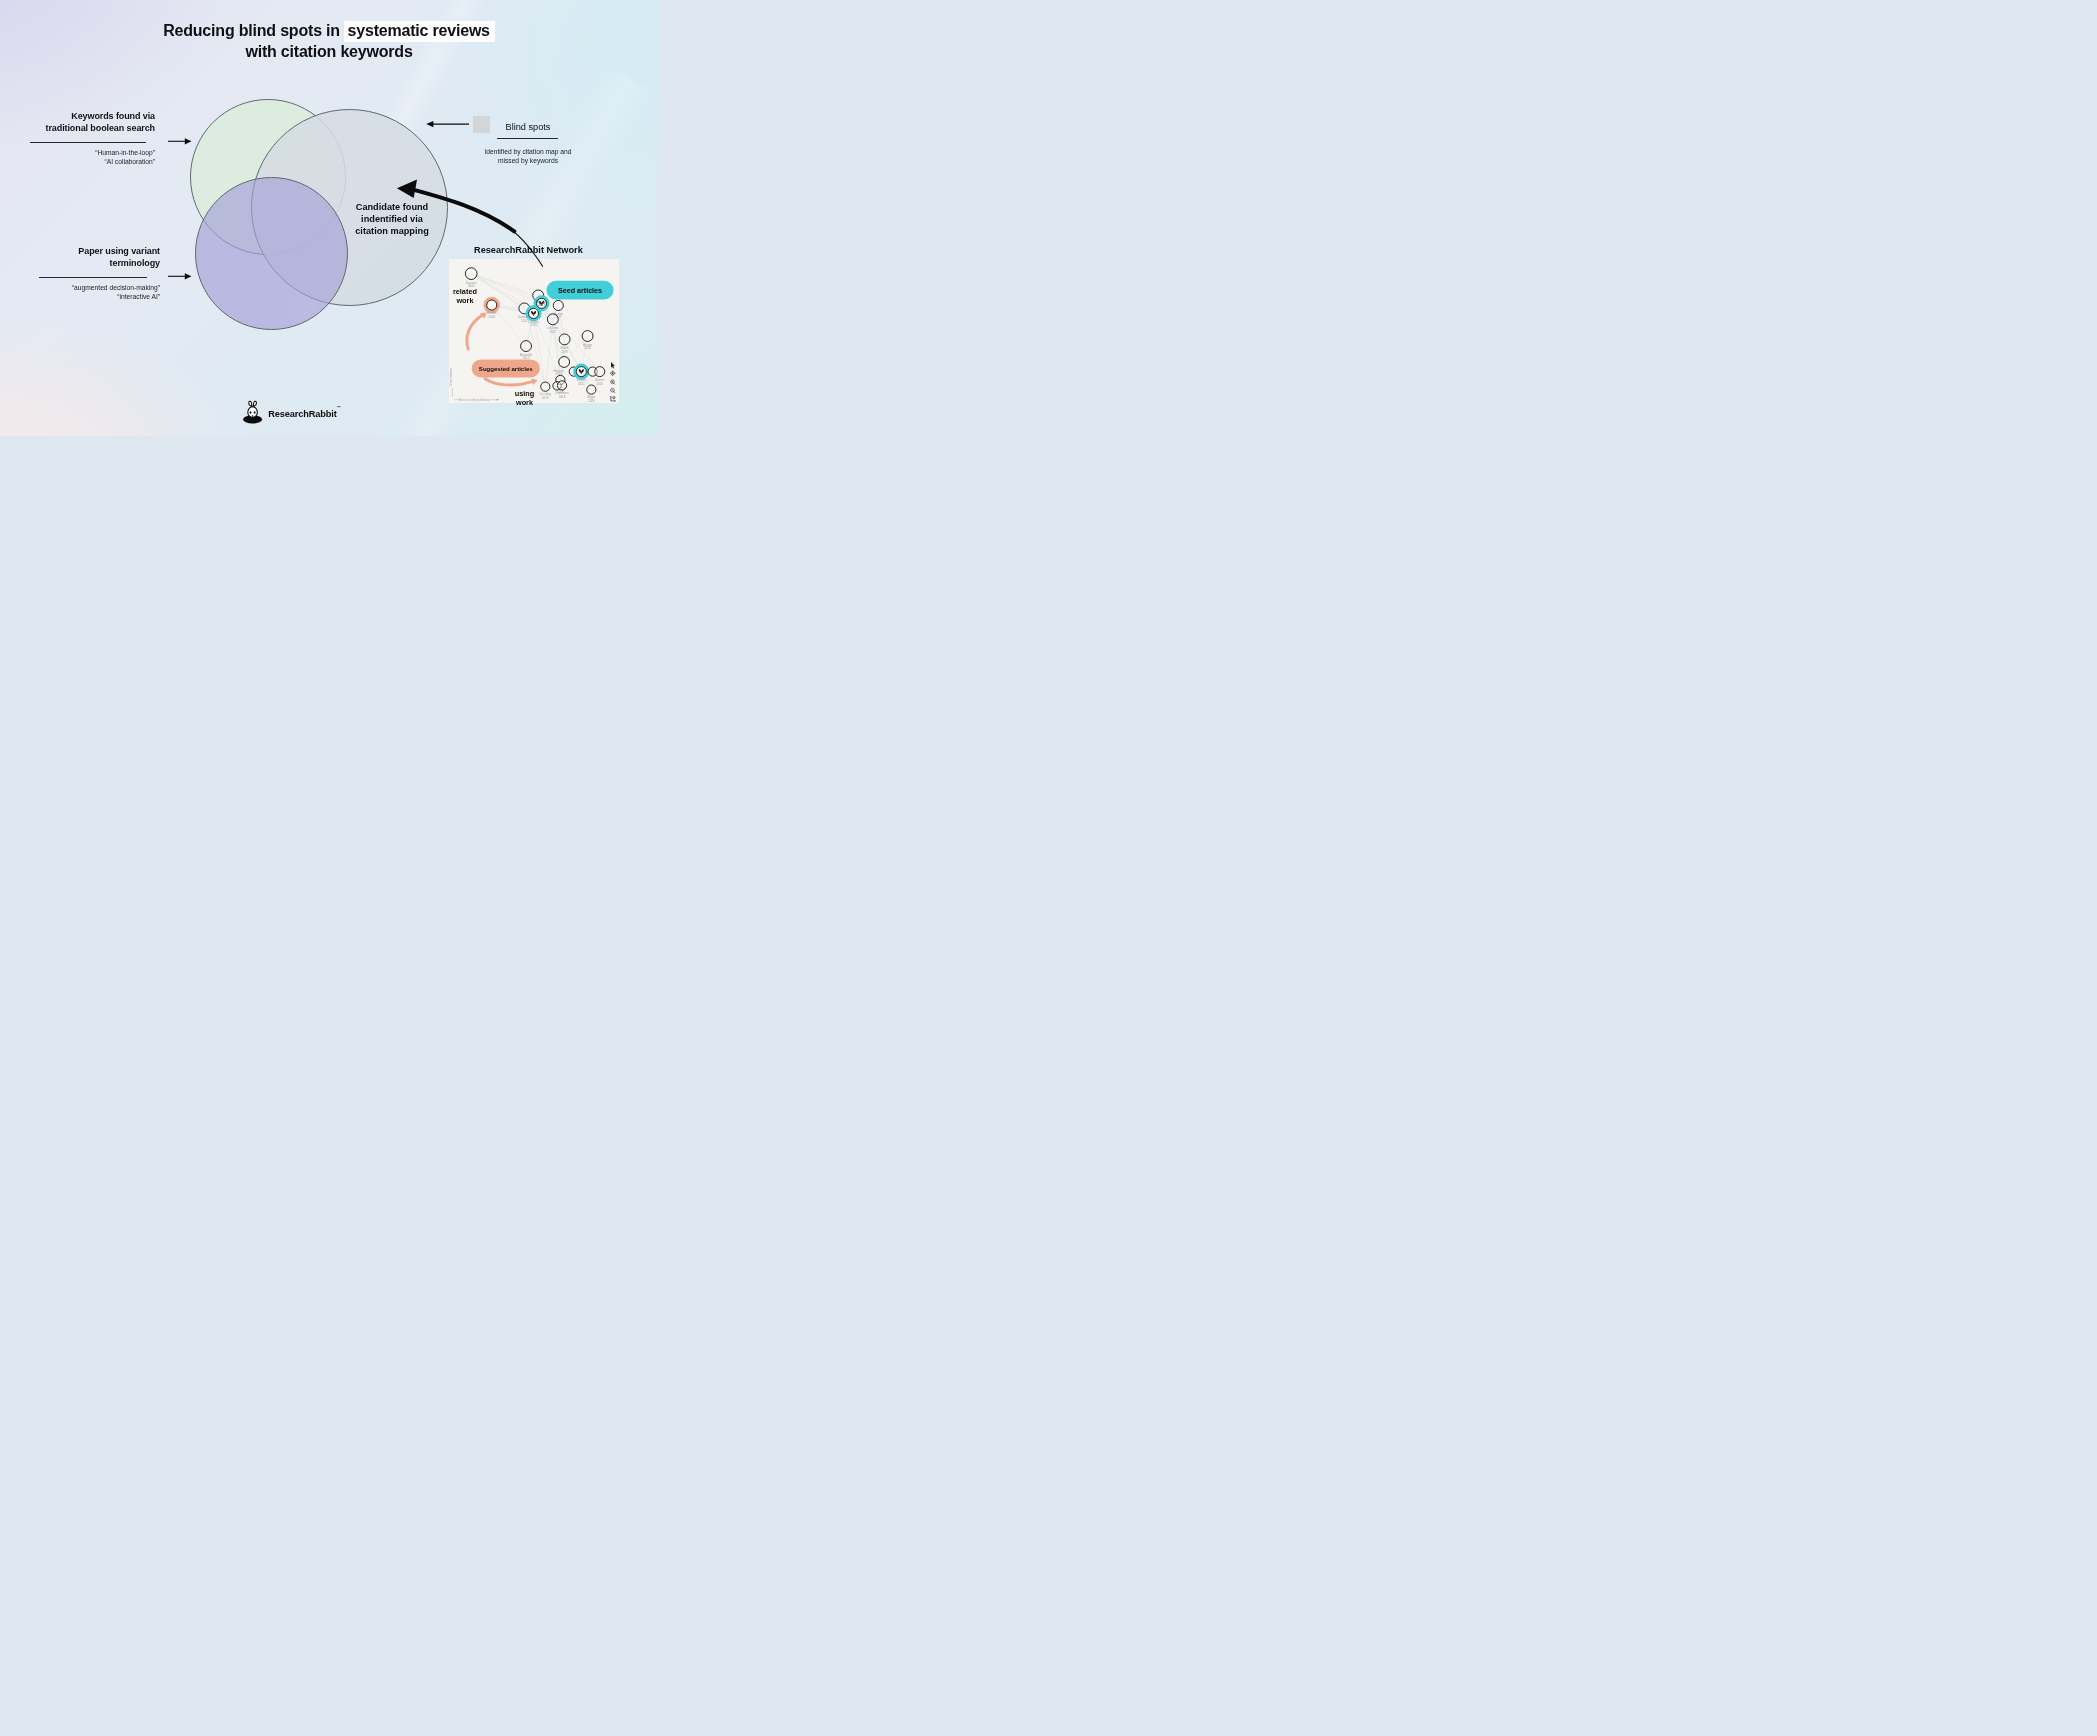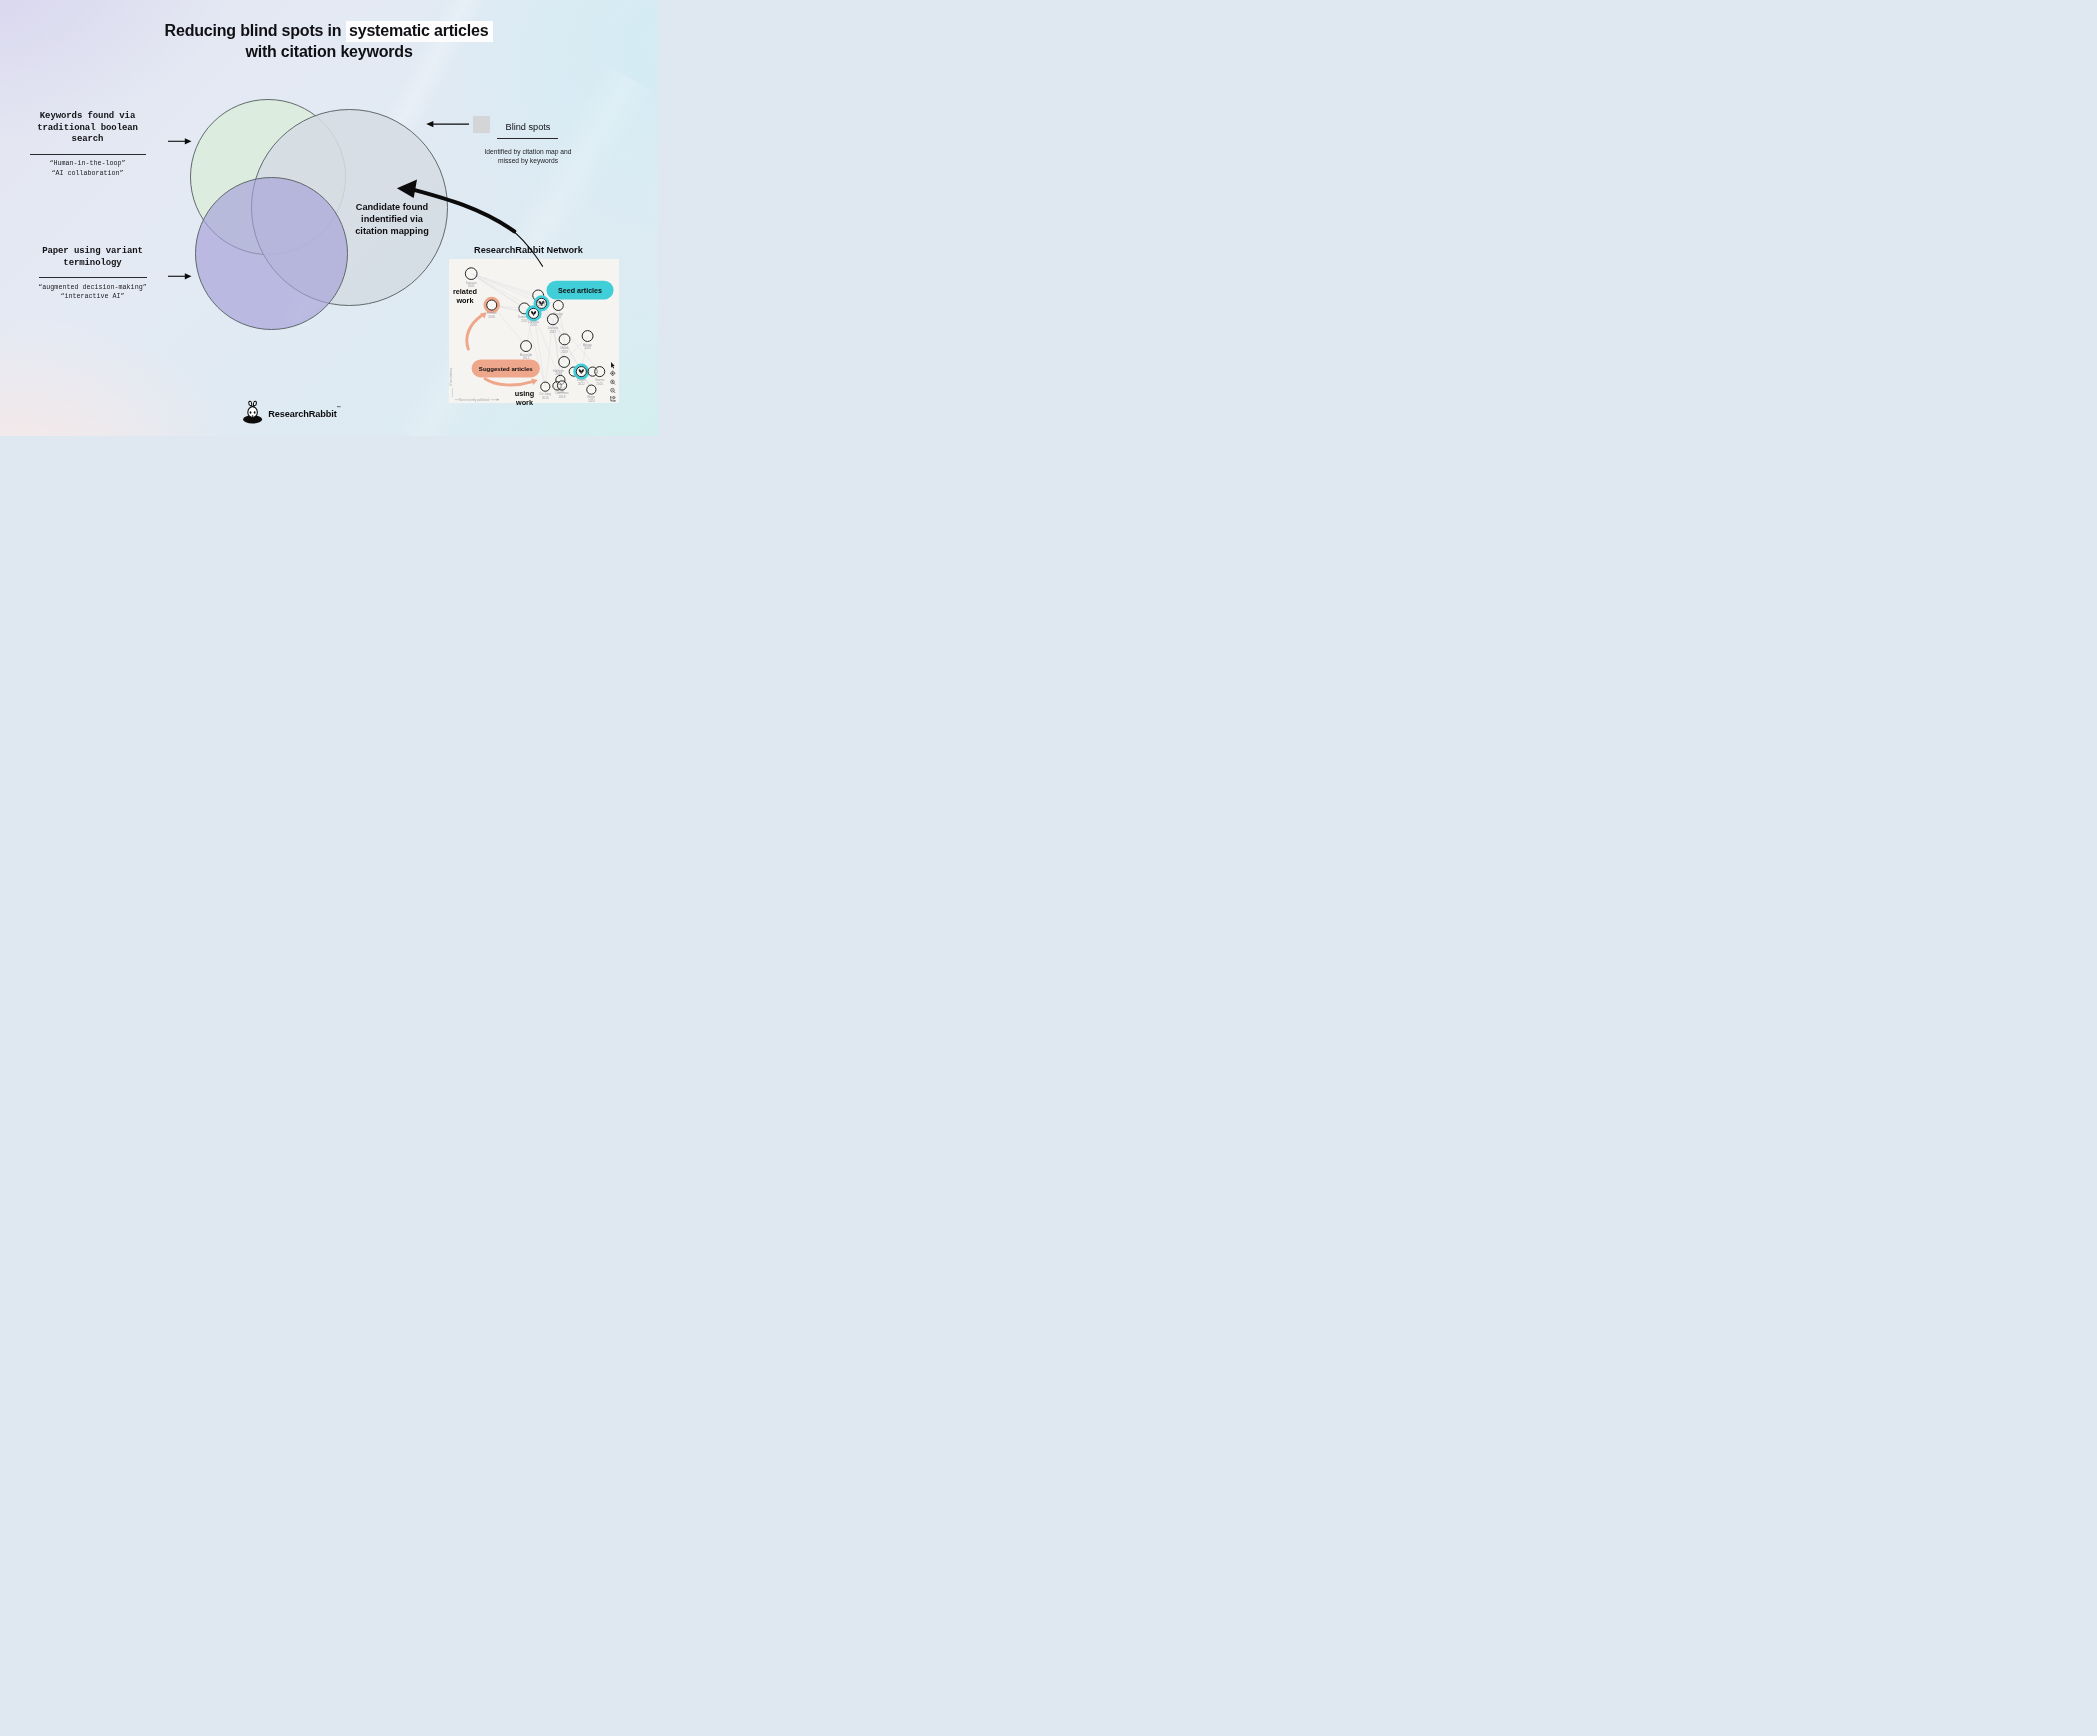--- a/index.html
+++ b/index.html
@@ -14,21 +14,21 @@
       linear-gradient(135deg,#e4e4f1 0%,#e4eaf4 35%,#dfeaf3 60%,#daecf2 100%);
   }
   .streak{position:absolute;pointer-events:none;opacity:.28;background:linear-gradient(90deg,rgba(255,255,255,0),rgba(255,255,255,.9),rgba(255,255,255,0));}
   .streak.s1{width:38px;height:378px;left:365px;top:-34px;transform:rotate(28deg);}
   .streak.s2{width:59px;height:419px;left:495px;top:50px;transform:rotate(30deg);opacity:.2;}
   .abs{position:absolute;}
   
   .title{left:0;right:0;top:20px;text-align:center;font-weight:800;font-size:16px;line-height:21px;letter-spacing:-0.2px;color:#101014;}
   .title .hl{background:#fdfdfe;padding:1.3px 5px 2.9px 3.4px;}
   
-  .note{position:absolute;text-align:center;color:#121215;font-family:Liberation Mono, monospace;}
+  .note{position:absolute;text-align:right;color:#121215;}
   .note .h{font-weight:800;font-size:9px;line-height:11.7px;letter-spacing:-0.1px;}
   .note .rule{height:0;border-top:0.8px solid #2a2a2e;margin:7.6px auto 0;}
   .note .q{font-size:6.7px;line-height:9.2px;margin-top:4.6px;color:#1c1c20;}
   .note1{left:20px;top:111px;width:135px;}
   .note1 .rule{width:116px;}
   .note2{left:25px;top:246px;width:135px;}
   .note2 .rule{width:108px;}
   
   .vcircle{position:absolute;border-radius:50%;border:0.8px solid #60696c;}
   .venn-label{left:347px;top:201px;width:90px;text-align:center;font-weight:800;font-size:9.2px;line-height:12px;color:#0f0f13;z-index:6;}
@@ -49,21 +49,21 @@
   #overlay{position:absolute;left:0;top:0;z-index:5;pointer-events:none;}
 </style>
 </head>
 <body>
 
 <div class="canvas">
   <div class="streak s1"></div>
   <div class="streak s2"></div>
 
   <div class="abs title">
-    <div><span>Reducing blind spots in</span> <span class="hl">systematic articles</span></div>
+    <div><span>Reducing blind spots in</span> <span class="hl">systematic reviews</span></div>
     <div>with citation keywords</div>
   </div>
 
   <div class="note note1">
     <div class="h">
       <div>Keywords found via</div>
       <div>traditional boolean search</div>
     </div>
     <div class="rule"></div>
     <div class="q">

